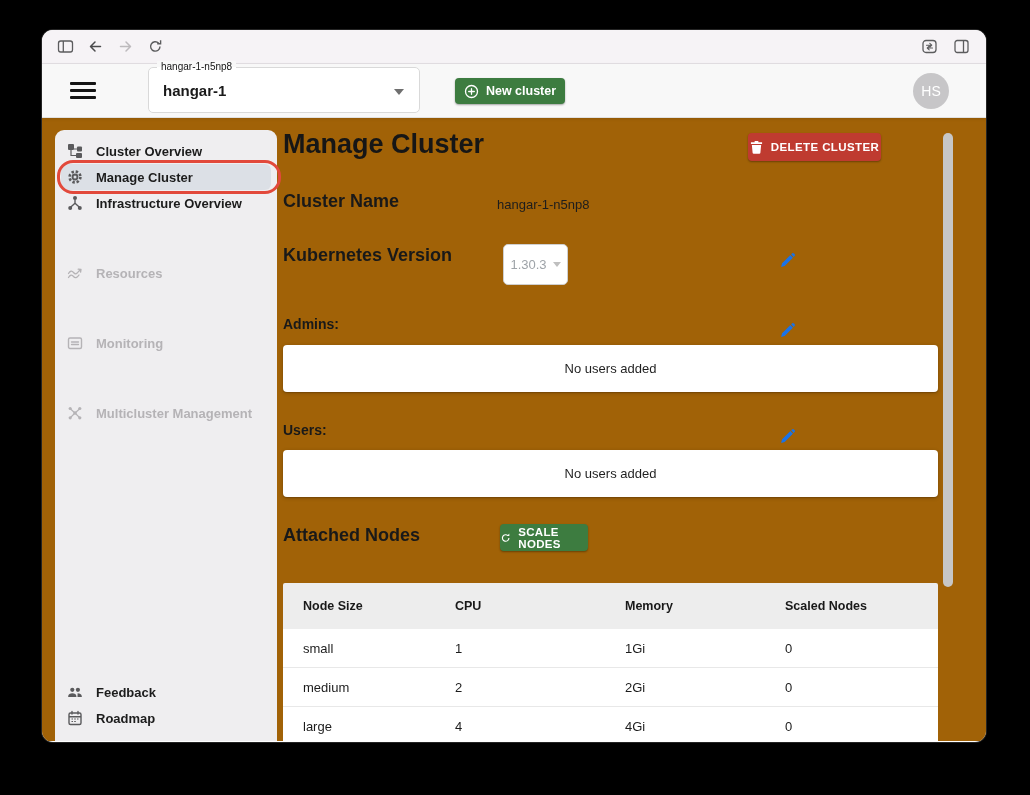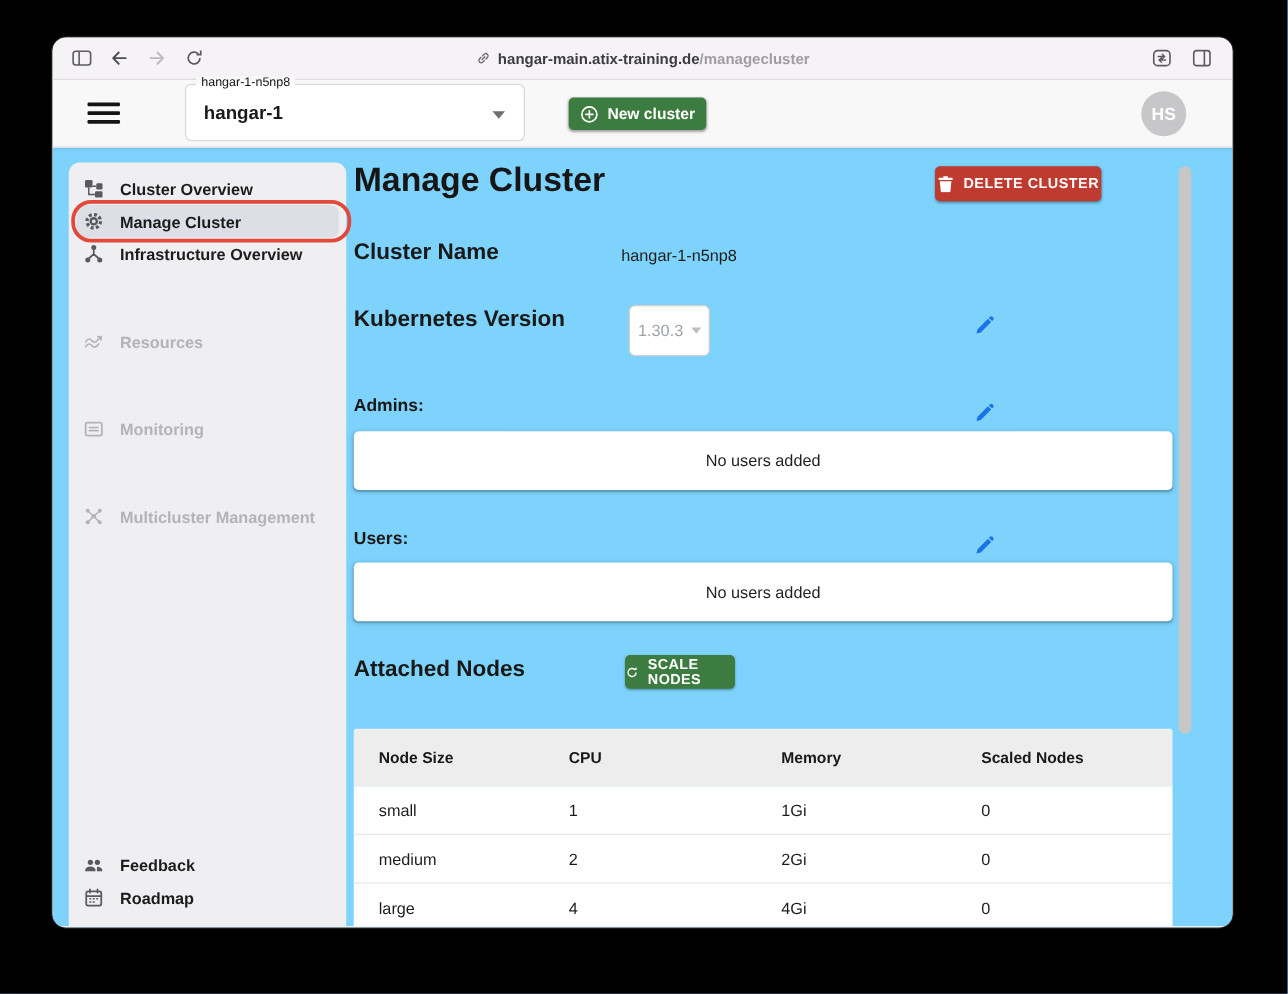--- a/index.html
+++ b/index.html
@@ -59,26 +59,26 @@
 
   .btn { display:flex; align-items:center; justify-content:center; border-radius:4px;
          color:#fff; font-weight:bold; cursor:pointer; box-shadow:0 1px 2px rgba(0,0,0,.35); }
   .btn-new { position:absolute; left:413px; top:14px; width:110px; height:26px; background:#3d7c40; font-size:12.5px; gap:7px; }
   .btn-connect { position:absolute; left:559px; top:3px; width:120px; height:47px; background:#4489cf;
                  justify-content:flex-start; padding-left:11px; gap:9px; font-size:11.5px; }
   .btn-connect .two-line { flex:1; text-align:center; line-height:1.6; padding-right:6px; }
 
   .avatar {
     position:absolute; left:871px; top:9px; width:36px; height:36px; border-radius:50%;
-    background:#c7c6c8; color:#fff; font-size:14px; font-weight:bold;
+    background:#c7c6c8; color:#fff; font-size:14px; font-weight:normal;
     display:flex; align-items:center; justify-content:center; cursor:pointer;
   }
 
   
-  .app { position:relative; height:623px; background:#7dd3fc; overflow:hidden; }
+  .app { position:relative; height:623px; background:#a16207; overflow:hidden; }
 
   .sidebar {
     position:absolute; left:13px; top:12px; width:222px; height:611px;
     background:#efeef0; border-radius:9px 9px 0 0;
   }
   .side-list { padding-top:8px; }
   .side-item {
     height:26px; margin:0 6px; padding-left:6px; border-radius:6px;
     display:flex; align-items:center; gap:13px;
     font-size:13px; font-weight:bold; color:#1c1c1c; cursor:pointer; white-space:nowrap;
@@ -149,26 +149,20 @@
       </svg>
       <svg class="nav-ic" viewBox="0 0 17 17">
         <path d="M3.5 8.5 H13 M9 4 L13.5 8.5 L9 13" fill="none" stroke="#bdbabd" stroke-width="1.5" stroke-linecap="round" stroke-linejoin="round"></path>
       </svg>
       <svg class="nav-ic" viewBox="0 0 17 17">
         <path d="M13 8.5 a4.7 4.7 0 1 1 -1.4 -3.4" fill="none" stroke="#5c5c5e" stroke-width="1.4"></path>
         <path d="M13.6 2.3 v3.4 h-3.4" fill="none" stroke="#5c5c5e" stroke-width="1.4"></path>
       </svg>
     </div>
 
-    <div class="urlbox">
-      <svg width="13" height="13" viewBox="0 0 16 16">
-        <path d="M6.6 9.4 L9.4 6.6 M5.6 7.2 L3.9 8.9 a2.3 2.3 0 0 0 3.2 3.2 L8.8 10.4 M7.2 5.6 L8.9 3.9 a2.3 2.3 0 0 1 3.2 3.2 L10.4 8.8" fill="none" stroke="#6e6b6e" stroke-width="1.3" stroke-linecap="round"></path>
-      </svg>
-      <span><span class="url-host">hangar-main.atix-training.de</span><span class="url-path">/managecluster</span></span>
-    </div>
 
     <div class="chrome-right">
       <svg class="nav-ic" viewBox="0 0 17 17">
         <rect x="2" y="2.5" width="13" height="12" rx="3" fill="none" stroke="#5c5c5e" stroke-width="1.3"></rect>
         <path d="M5.5 7.2 L10 7.2 M8.8 5.4 L10.8 7.2 L8.8 9 M11.5 10 L7 10 M8.2 8.2 L6.2 10 L8.2 11.8" fill="none" stroke="#5c5c5e" stroke-width="1.1" stroke-linecap="round" stroke-linejoin="round"></path>
       </svg>
       <svg class="nav-ic" viewBox="0 0 17 17">
         <rect x="2" y="2.5" width="13" height="12" rx="2.2" fill="none" stroke="#5c5c5e" stroke-width="1.3"></rect>
         <line x1="10.5" y1="2.5" x2="10.5" y2="14.5" stroke="#5c5c5e" stroke-width="1.3"></line>
       </svg>

